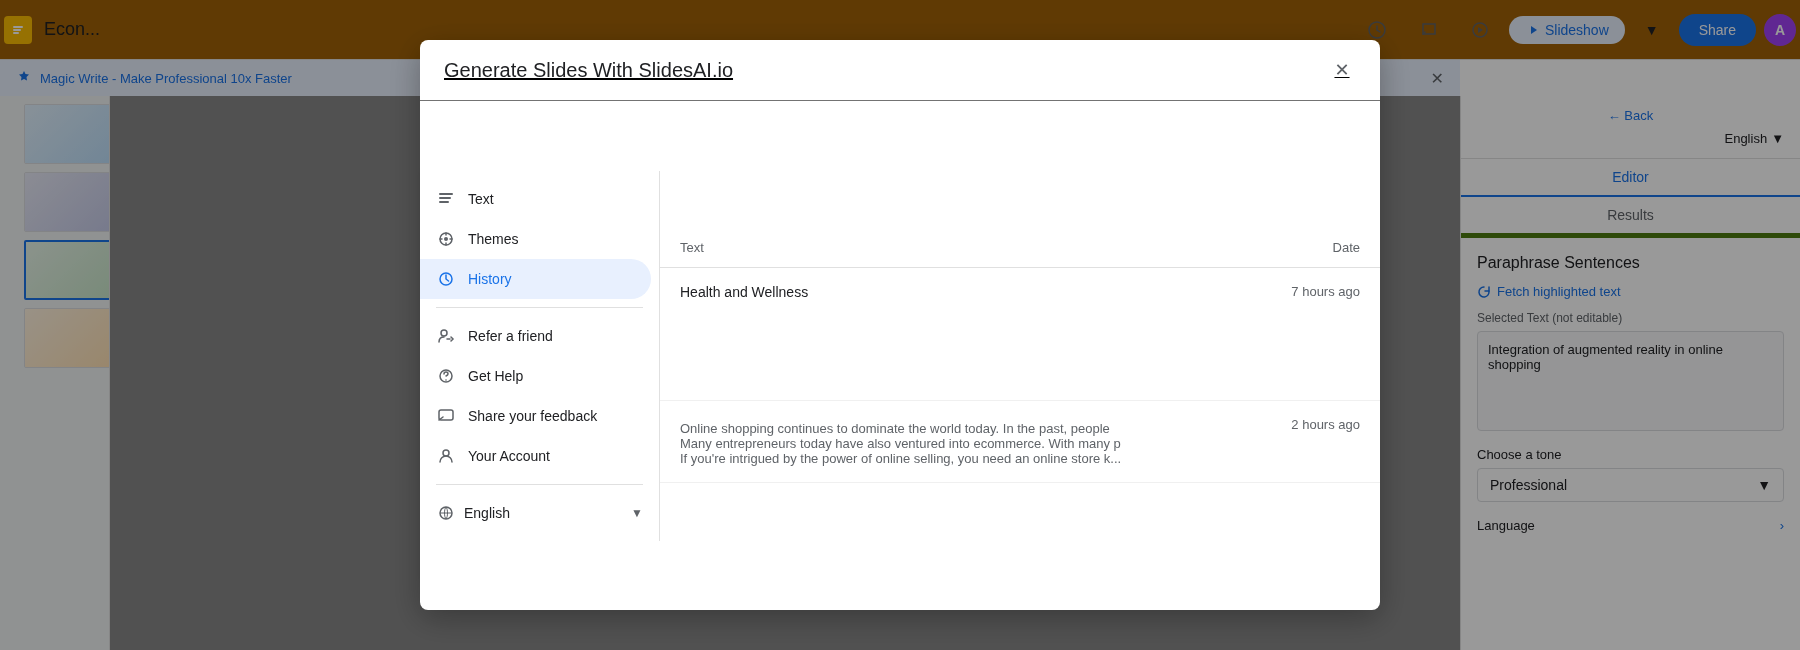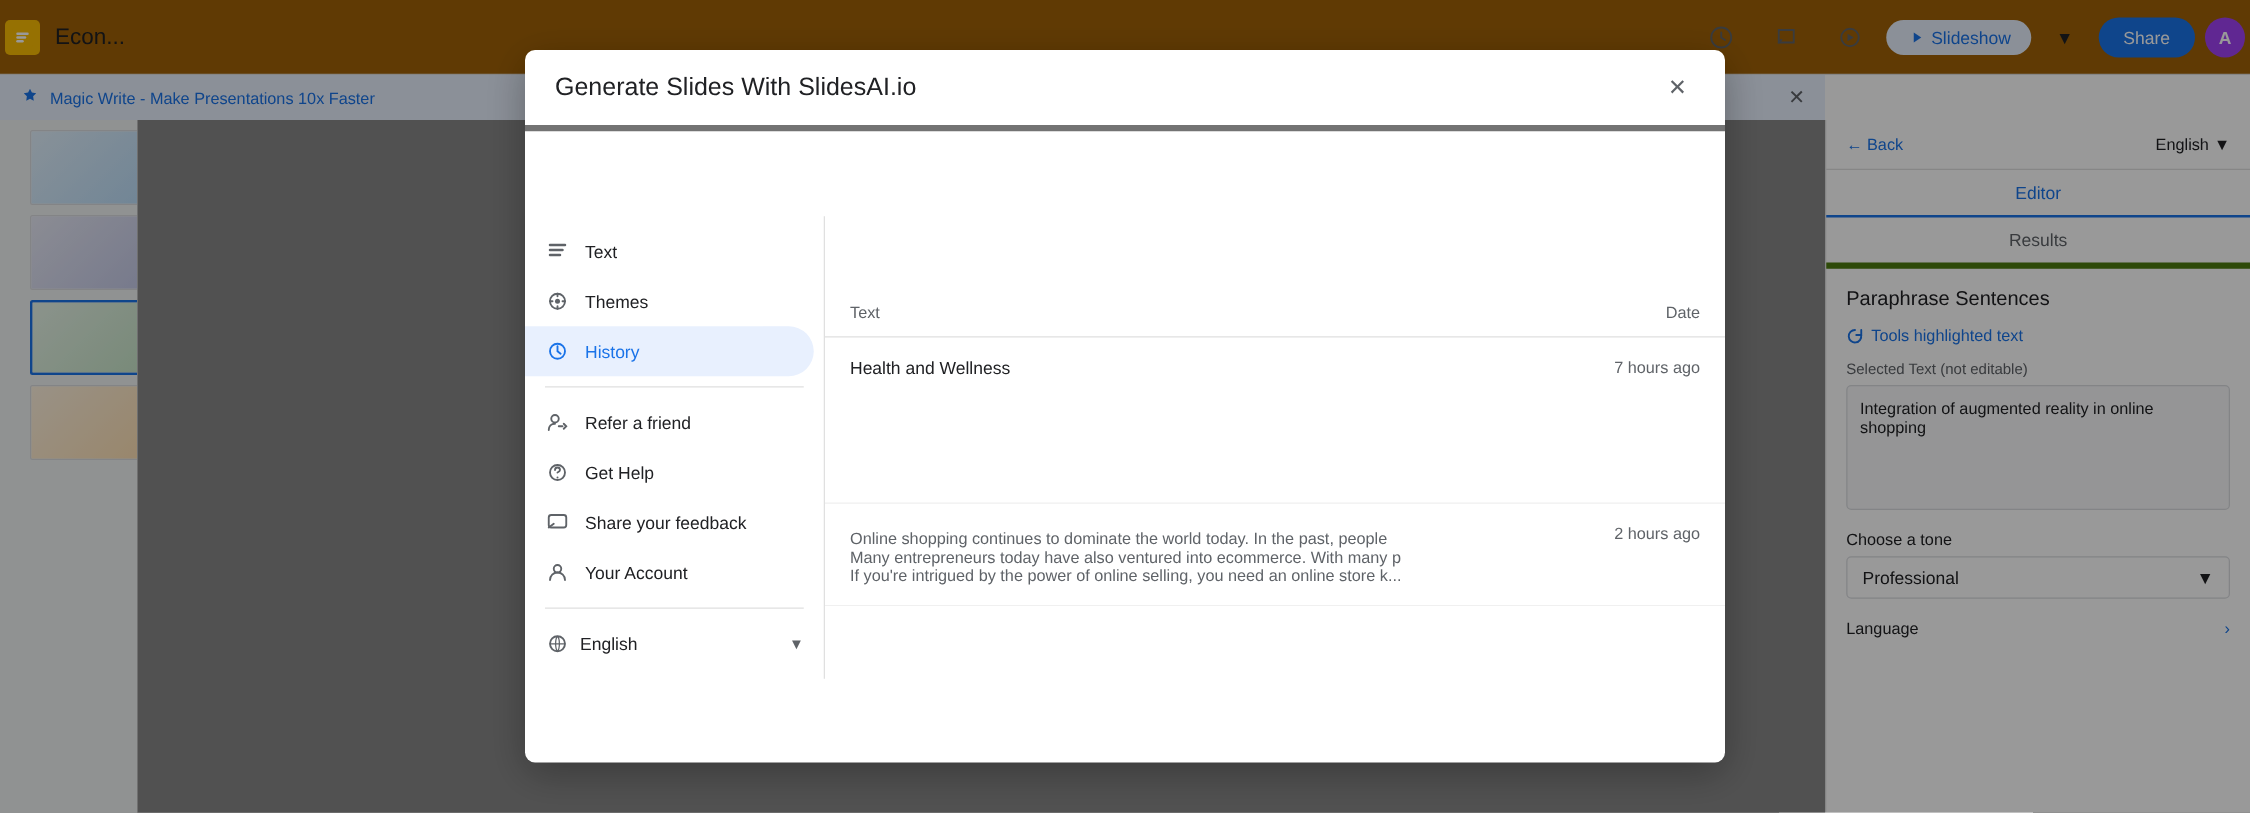--- a/index.html
+++ b/index.html
@@ -195,20 +195,21 @@
       display: flex;
       flex-direction: column;
     }
 
     .right-panel-header {
       padding: 12px 16px;
       display: flex;
       align-items: center;
       gap: 8px;
       border-bottom: 1px solid #e0e0e0;
+      flex-direction: column;
     }
 
     .back-btn {
       color: #1a73e8;
       font-size: 13px;
       cursor: pointer;
       display: flex;
       align-items: center;
       gap: 4px;
     }
@@ -333,21 +334,22 @@
       display: flex;
       flex-direction: column;
       overflow: hidden;
     }
 
     .modal-header {
       padding: 16px 24px;
       display: flex;
       align-items: center;
       justify-content: space-between;
-      border-bottom: 5px solid #737373;
+      border-bottom: 1px solid #737373;
+      text-decoration: underline;
     }
 
     .modal-title {
       font-size: 20px;
       font-weight: 500;
       color: #202124;
     }
 
     .close-btn {
       width: 28px;
@@ -570,21 +572,21 @@
   <span class="menu-item">Arrange</span>
   <span class="menu-item">Tools</span>
   <span class="menu-item">Extensions</span>
   <span class="menu-item">Help</span>
 </div>
 
 <div class="magic-banner">
   <svg width="16" height="16" viewBox="0 0 16 16" fill="none">
     <path d="M8 1l1.5 3 3.5.5-2.5 2.5.5 3.5L8 9l-3 1.5.5-3.5L3 4.5 6.5 4z" fill="#1a73e8"></path>
   </svg>
-  <span>Magic Write - Make Presentations 10x Faster</span>
+  <span>Magic Write - Make Professional 10x Faster</span>
   <span class="magic-close">✕</span>
 </div>
 
 <div class="slides-panel">
   <div style="position:relative; margin-left:20px;">
     <div class="slide-thumb">
 
       <div class="slide-thumb-inner" style="background:linear-gradient(135deg,#e3f2fd,#bbdefb);"></div>
     </div>
     <div class="slide-thumb">
@@ -628,21 +630,21 @@
   </div>
 
   <div class="right-panel-content">
     <div class="section-title">Paraphrase Sentences</div>
 
     <div class="fetch-btn">
       <svg width="14" height="14" viewBox="0 0 14 14" fill="none">
         <path d="M7 2a5 5 0 104.9 4" stroke="#1a73e8" stroke-width="1.5" stroke-linecap="round" fill="none"></path>
         <path d="M12 2v4h-4" stroke="#1a73e8" stroke-width="1.5" stroke-linecap="round" fill="none"></path>
       </svg>
-      <span>Tools highlighted text</span>
+      <span>Fetch highlighted text</span>
     </div>
 
     <div class="selected-text-label">Selected Text (not editable)</div>
     <div class="selected-text-box">Integration of augmented reality in online shopping</div>
 
     <div class="tone-label">Choose a tone</div>
     <div class="tone-select">
       <span>Professional</span>
       <span>▼</span>
     </div>

